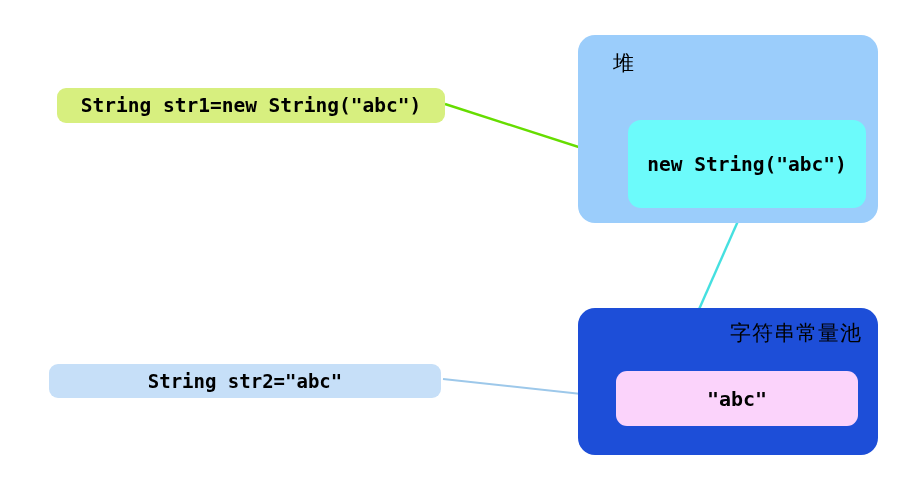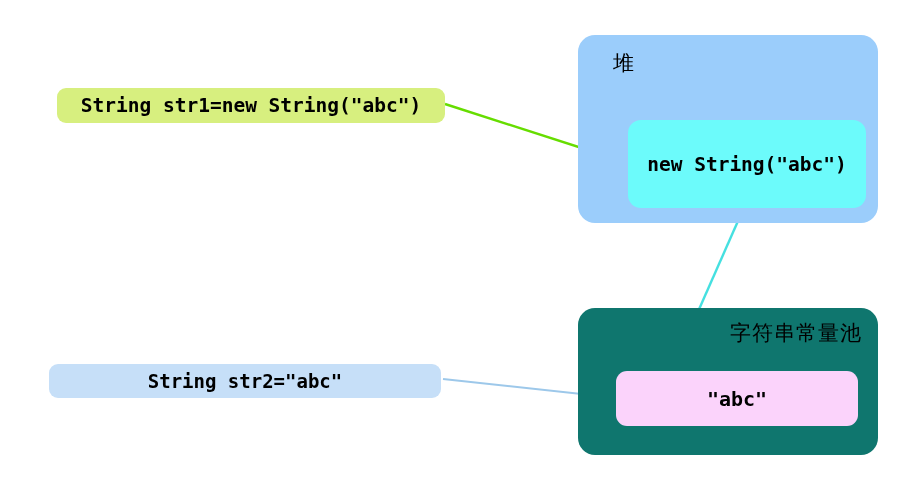--- a/index.html
+++ b/index.html
@@ -81,21 +81,21 @@
     border-radius: 13px;
     font-size: 19.5px;
   }
 
   
   #pool-region {
     left: 578px;
     top: 308px;
     width: 300px;
     height: 147px;
-    background: #0f766e;
+    background: #1d4ed8;
     border-radius: 17px;
     display: block;
   }
   #pool-title {
     position: absolute;
     right: 16px;
     top: 15px;
     font-family: "DejaVu Serif", "Liberation Serif", serif;
     font-size: 21px;
     color: #000000;

